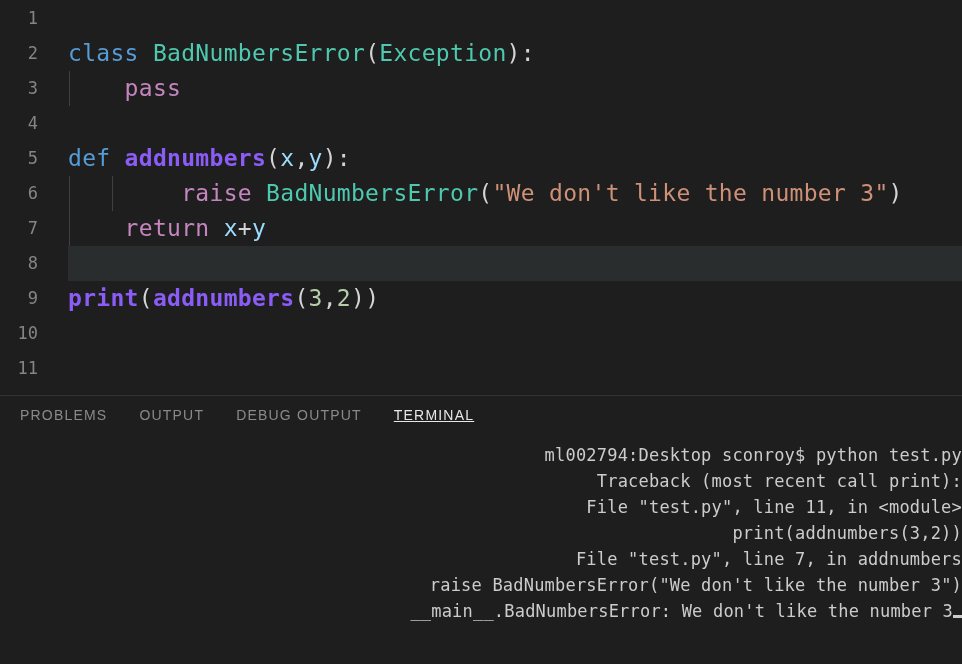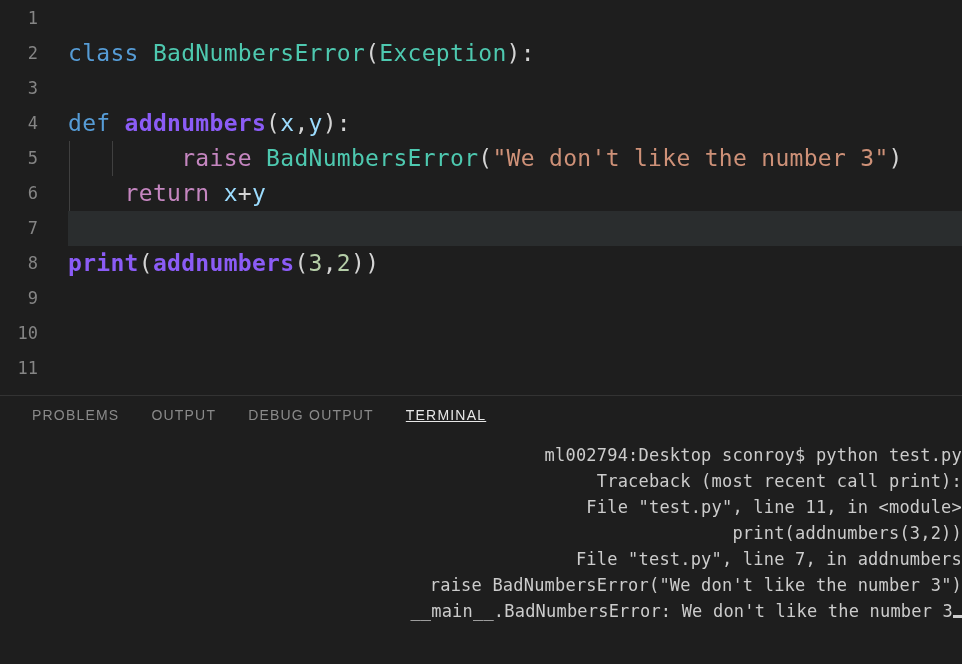--- a/index.html
+++ b/index.html
@@ -64,21 +64,21 @@
 
   .panel {
     border-top: 1px solid #333;
     background: #1e1e1e;
     height: 269px;
   }
   .panel-tabs {
     display: flex;
     height: 38px;
     align-items: center;
-    padding-left: 16px;
+    padding-left: 4px;
   }
   .tab {
     color: #8a8a8a;
     font-size: 14px;
     letter-spacing: 1.2px;
     padding: 0 16px;
     cursor: pointer;
     font-family: -apple-system, 'Segoe UI', sans-serif;
   }
   .tab.active {
@@ -116,20 +116,21 @@
     <div>8</div>
     <div>9</div>
     <div>10</div>
     <div>11</div>
   </div>
   <div class="code">
     <div class="code-line"></div>
 
     <div class="code-line"><span class="kw">class</span> <span class="cls">BadNumbersError</span><span class="pun">(</span><span class="cls">Exception</span><span class="pun">):</span></div>
 
+    <div class="code-line"><span class="indent-guide" style="left:1px"></span>    <span class="ctrl">pass</span></div>
 
     <div class="code-line"></div>
 
     <div class="code-line"><span class="kw">def</span> <span class="fn">addnumbers</span><span class="pun">(</span><span class="var">x</span><span class="pun">,</span><span class="var">y</span><span class="pun">):</span></div>
 
 
     <div class="code-line"><span class="indent-guide" style="left:1px"></span><span class="indent-guide" style="left:44px"></span>        <span class="ctrl">raise</span> <span class="cls">BadNumbersError</span><span class="pun">(</span><span class="str">"We don't like the number 3"</span><span class="pun">)</span></div>
 
     <div class="code-line"><span class="indent-guide" style="left:1px"></span>    <span class="ctrl">return</span> <span class="var">x</span><span class="pun">+</span><span class="var">y</span></div>
 

